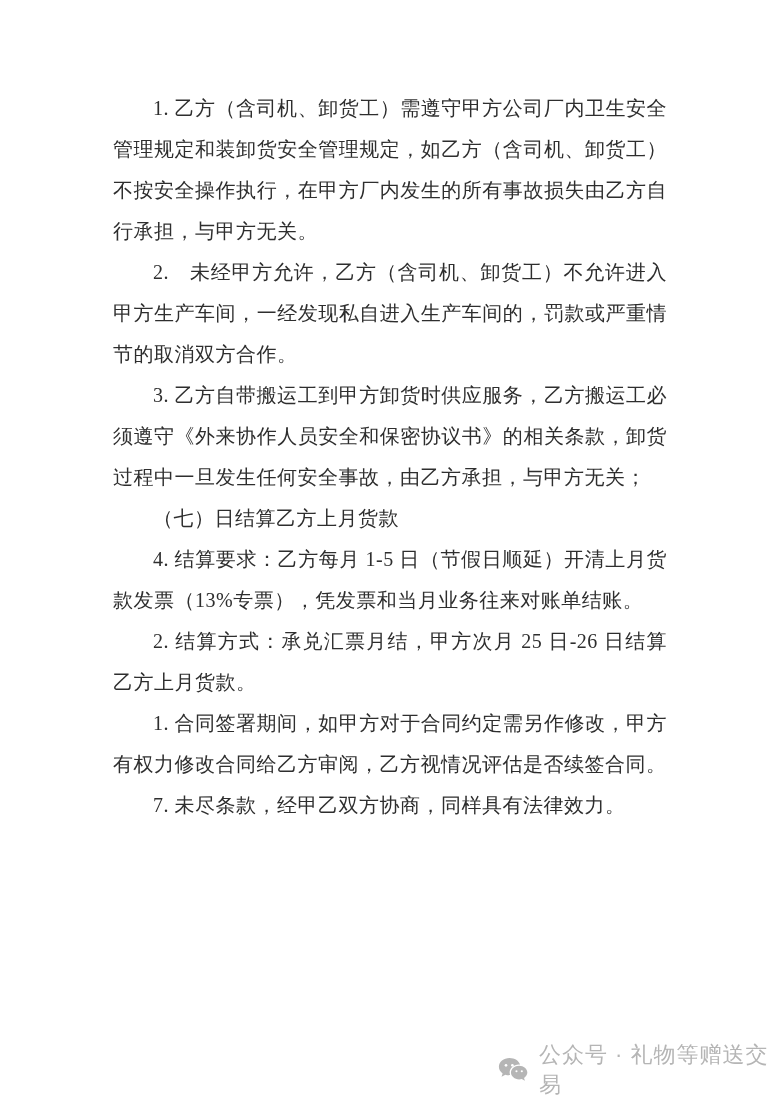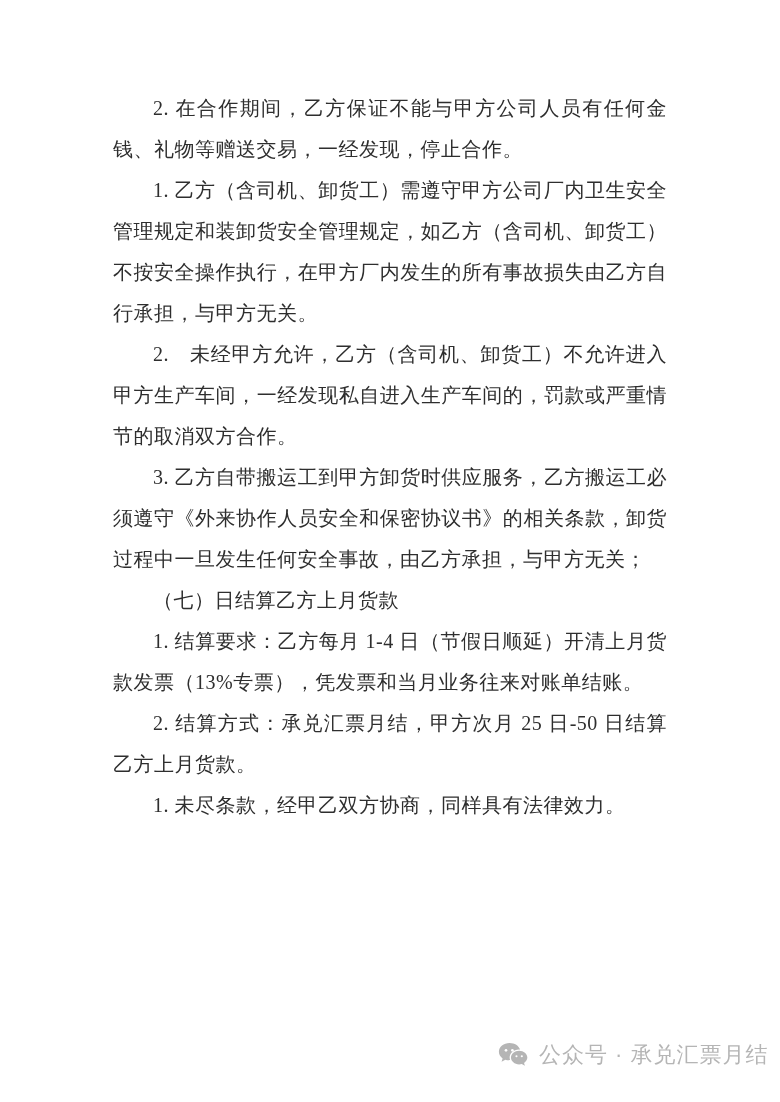--- a/index.html
+++ b/index.html
@@ -53,41 +53,41 @@
     width: 32px;
     height: 27px;
   }
 </style>
 </head>
 <body>
 
 <div class="page">
 
   <div class="content">
-    <p class="indent">2. 在合作期间，乙方保证不能与甲方公司人员有任何金钱、礼物等赠送交易，一经发现，停止合作。</p>
     <p class="indent">1. 乙方（含司机、卸货工）需遵守甲方公司厂内卫生安全管理规定和装卸货安全管理规定，如乙方（含司机、卸货工）不按安全操作执行，在甲方厂内发生的所有事故损失由乙方自行承担，与甲方无关。</p>
     <p class="indent">2.　未经甲方允许，乙方（含司机、卸货工）不允许进入甲方生产车间，一经发现私自进入生产车间的，罚款或严重情节的取消双方合作。</p>
     <p class="indent">3. 乙方自带搬运工到甲方卸货时供应服务，乙方搬运工必须遵守《外来协作人员安全和保密协议书》的相关条款，卸货过程中一旦发生任何安全事故，由乙方承担，与甲方无关；</p>
     <p class="indent">（七）日结算乙方上月货款</p>
-    <p class="indent">1. 结算要求：乙方每月 1-4 日（节假日顺延）开清上月货款发票（13%专票），凭发票和当月业务往来对账单结账。</p>
-    <p class="indent">2. 结算方式：承兑汇票月结，甲方次月 25 日-50 日结算乙方上月货款。</p>
-    <p class="indent">1. 未尽条款，经甲乙双方协商，同样具有法律效力。</p>
+    <p class="indent">4. 结算要求：乙方每月 1-5 日（节假日顺延）开清上月货款发票（13%专票），凭发票和当月业务往来对账单结账。</p>
+    <p class="indent">2. 结算方式：承兑汇票月结，甲方次月 25 日-26 日结算乙方上月货款。</p>
+    <p class="indent">1. 合同签署期间，如甲方对于合同约定需另作修改，甲方有权力修改合同给乙方审阅，乙方视情况评估是否续签合同。</p>
+    <p class="indent">7. 未尽条款，经甲乙双方协商，同样具有法律效力。</p>
   </div>
 
   <div class="footer">
     <span class="wechat-icon">
       <svg viewBox="0 0 36 30" width="32" height="27" aria-hidden="true">
         <g fill="#b5b5b5">
           <path d="M13 1C6.4 1 1 5.4 1 10.9c0 3 1.6 5.7 4.2 7.5L4 22l4.3-2.3c1.3.4 2.6.6 3.9.6.5 0 .9 0 1.4-.1-.3-.9-.5-1.9-.5-2.9 0-5 4.6-9.1 10.2-9.1.5 0 1 0 1.5.1C23.5 4.1 18.7 1 13 1z"></path>
           <path d="M23.8 9.6c-5.1 0-9.2 3.5-9.2 7.7 0 4.3 4.1 7.7 9.2 7.7 1 0 2-.1 2.9-.4l3.6 1.9-1-3.2c2.2-1.4 3.7-3.6 3.7-6 0-4.2-4.1-7.7-9.2-7.7z"></path>
         </g>
         <g fill="#ffffff">
           <circle cx="9" cy="9.2" r="1.5"></circle>
           <circle cx="16.2" cy="9.2" r="1.5"></circle>
           <circle cx="20.8" cy="15.8" r="1.2"></circle>
           <circle cx="26.8" cy="15.8" r="1.2"></circle>
         </g>
       </svg>
     </span>
-    <span>公众号 · 承兑汇票月结</span>
+    <span>公众号 · 礼物等赠送交易</span>
   </div>
 
 </div>
 
 </body></html>

